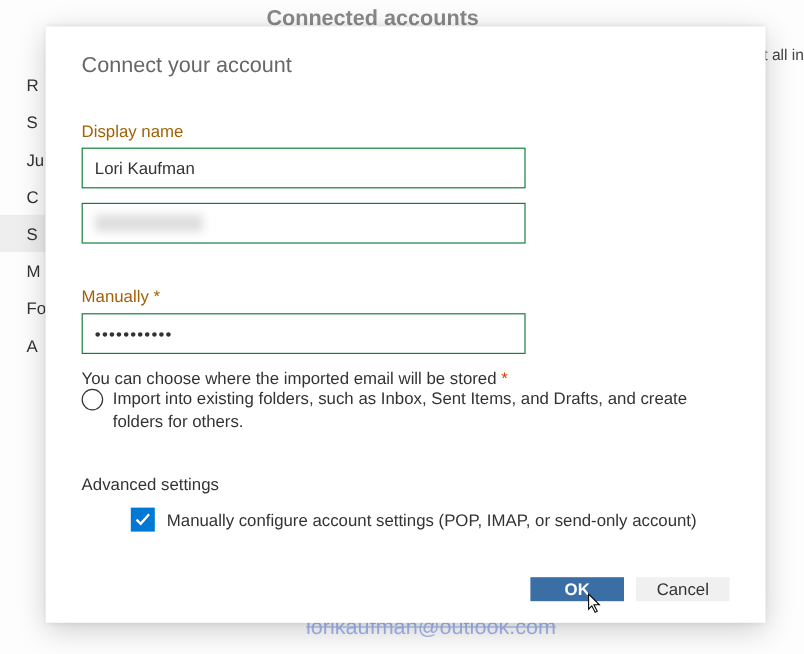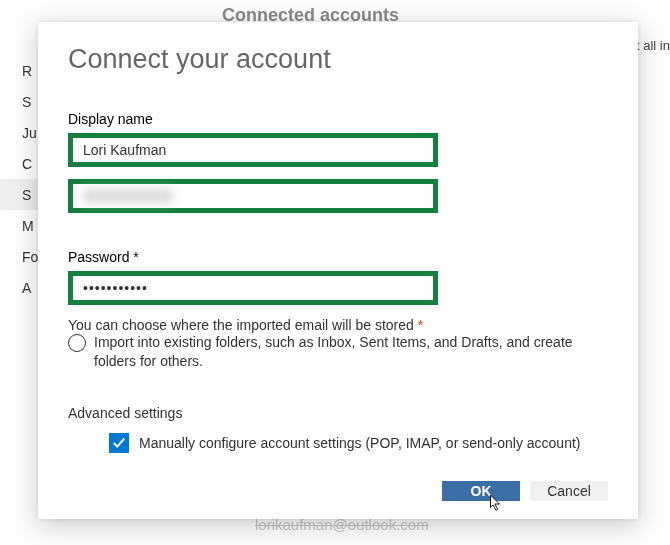--- a/index.html
+++ b/index.html
@@ -42,53 +42,53 @@
       white-space: nowrap;
       height: 31px;
     }
     .sidebar-item.selected {
       background: #eeeeee;
     }
     .bg-email {
       position: absolute;
       bottom: 12px;
       left: 255px;
-      color: #737373;
-      font-size: 15px;
+      color: #1d4ed8;
+      font-size: 18px;
       text-decoration: line-through;
       opacity: 0.4;
       margin-top: 20px;
     }
     .modal {
       position: absolute;
       left: 38px;
       top: 22px;
       width: 600px;
       height: 497px;
       background: #fff;
       box-shadow: 0 6px 24px rgba(0,0,0,0.2), 0 0 4px rgba(0,0,0,0.1);
       padding: 22px 30px 20px 30px;
     }
     .modal-title {
-      font-size: 27px;
+      font-size: 18px;
       font-weight: 400;
       color: #666;
       margin-bottom: 20px;
     }
     .field-label {
       font-size: 14px;
-      color: #000000;
+      color: #a16207;
       margin-bottom: 6px;
       margin-top: 36px;
     }
     .req { color: #d83b01; }
     .text-input {
       width: 370px;
       height: 34px;
-      border: 5px solid #15803d;
+      border: 1px solid #15803d;
       padding: 0 10px;
       font-size: 14px;
       font-family: inherit;
       color: #333;
       margin-bottom: 12px;
     }
     .email-value {
       display: inline-block;
       filter: blur(4px);
       background: #ddd;
@@ -209,21 +209,21 @@
 <div class="modal">
   <h2 class="modal-title">Connect your account</h2>
 
   <div class="field-label">Display name</div>
   <input type="text" class="text-input" value="Lori Kaufman" style="">
 
   <div class="text-input" style="display:flex;align-items:center;">
     <span class="email-value"></span>
   </div>
 
-  <div class="field-label">Password *</div>
+  <div class="field-label">Manually *</div>
   <input type="text" class="text-input" style="letter-spacing: 1px;" value="•••••••••••">
 
   <div class="help-text">
     <span>You can choose where the imported email will be stored</span> <span class="req">*</span>
   </div>
 
 
   <div class="radio-row">
     <div class="radio-circle"></div>
     <div class="radio-label">Import into existing folders, such as Inbox, Sent Items, and Drafts, and create folders for others.</div>

